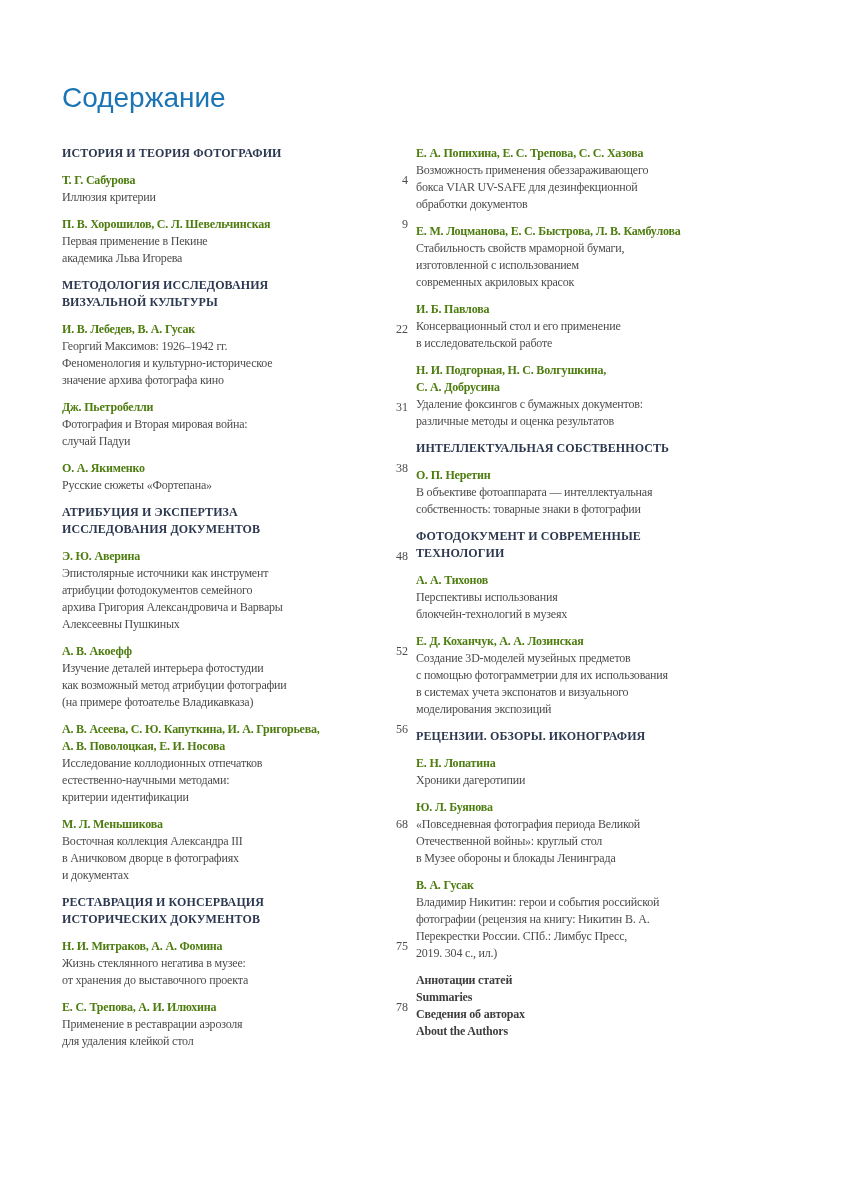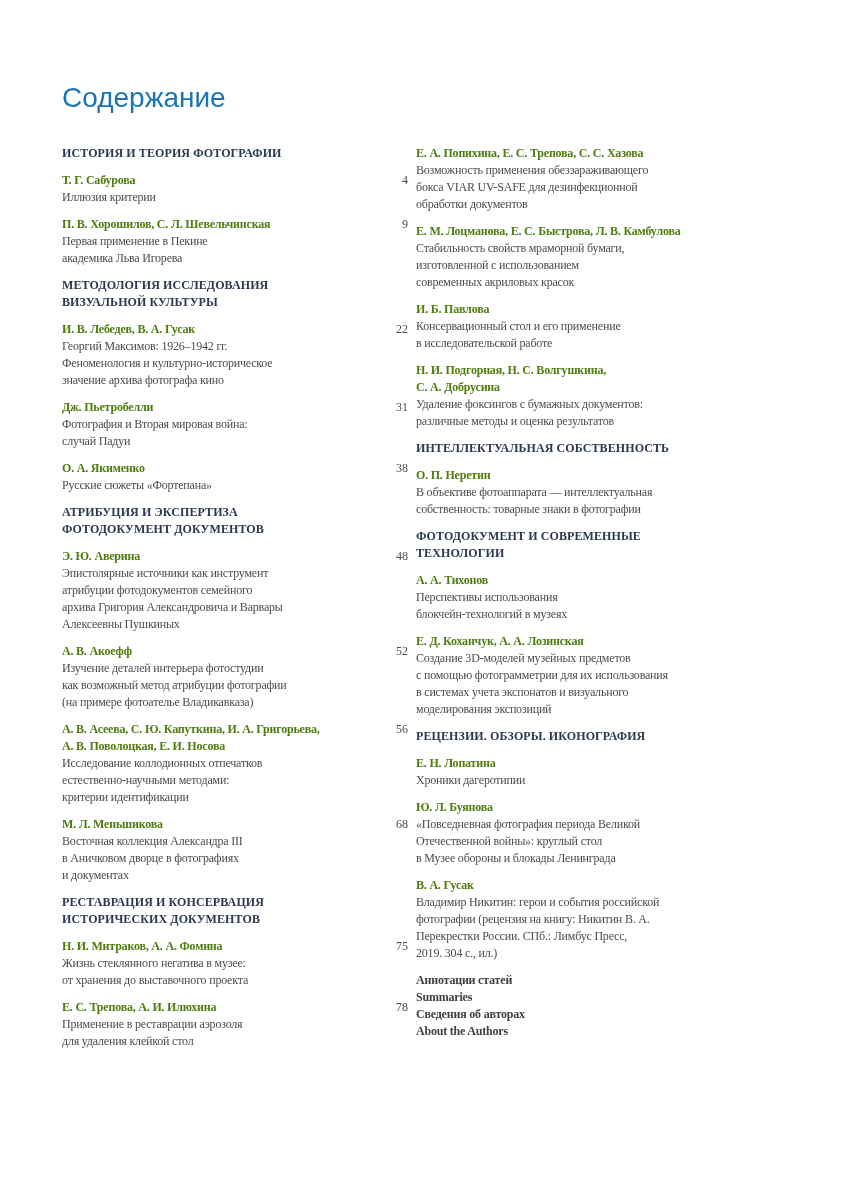--- a/index.html
+++ b/index.html
@@ -108,21 +108,21 @@
 
     <div class="entry">
       <div class="txt">
         <span class="authors">О. А. Якименко</span>
         <span class="title">Русские сюжеты «Фортепана»</span>
       </div>
       <span class="pg">38</span>
     </div>
 
     <div class="sec">АТРИБУЦИЯ И ЭКСПЕРТИЗА
-ФОТОДОКУМЕНТ ДОКУМЕНТОВ</div>
+ИССЛЕДОВАНИЯ ДОКУМЕНТОВ</div>
 
     <div class="entry">
       <div class="txt">
         <span class="authors">Э. Ю. Аверина</span>
         <span class="title">Эпистолярные источники как инструмент
 атрибуции фотодокументов семейного
 архива Григория Александровича и Варвары
 Алексеевны Пушкиных</span>
       </div>
       <span class="pg">48</span>

